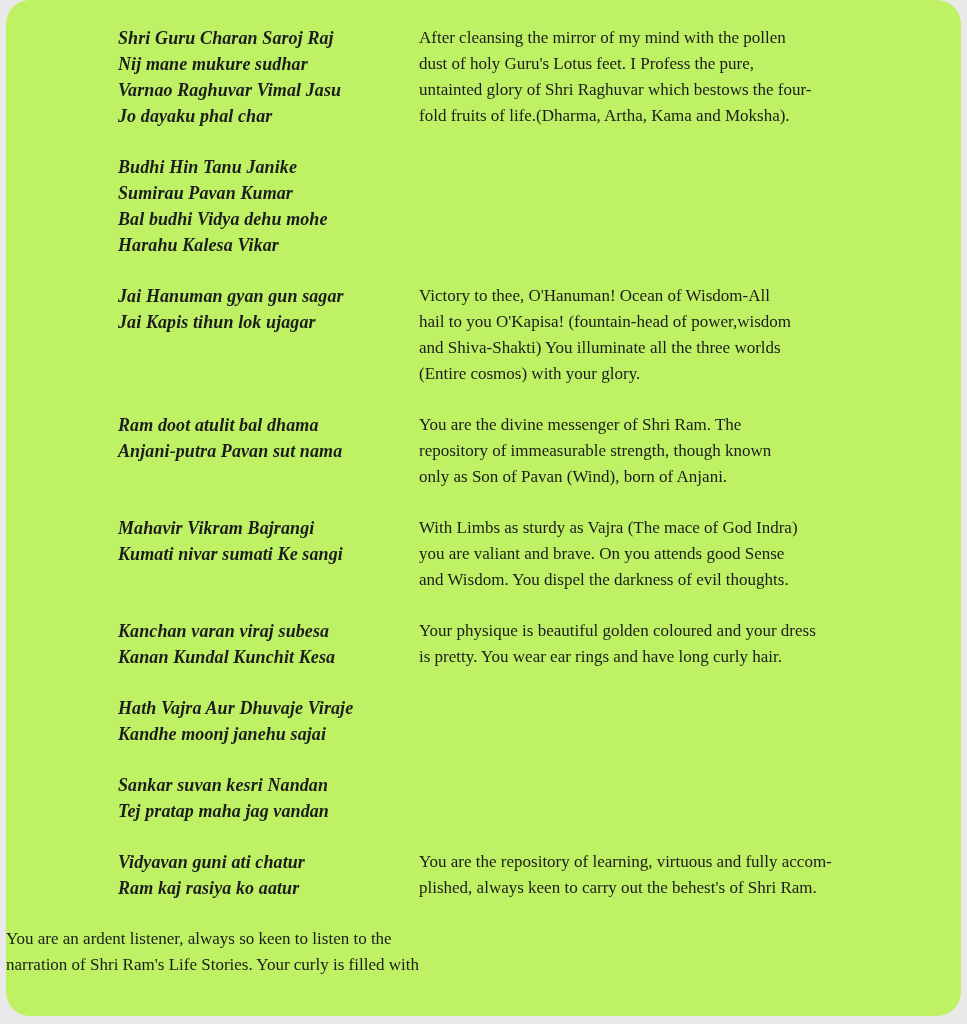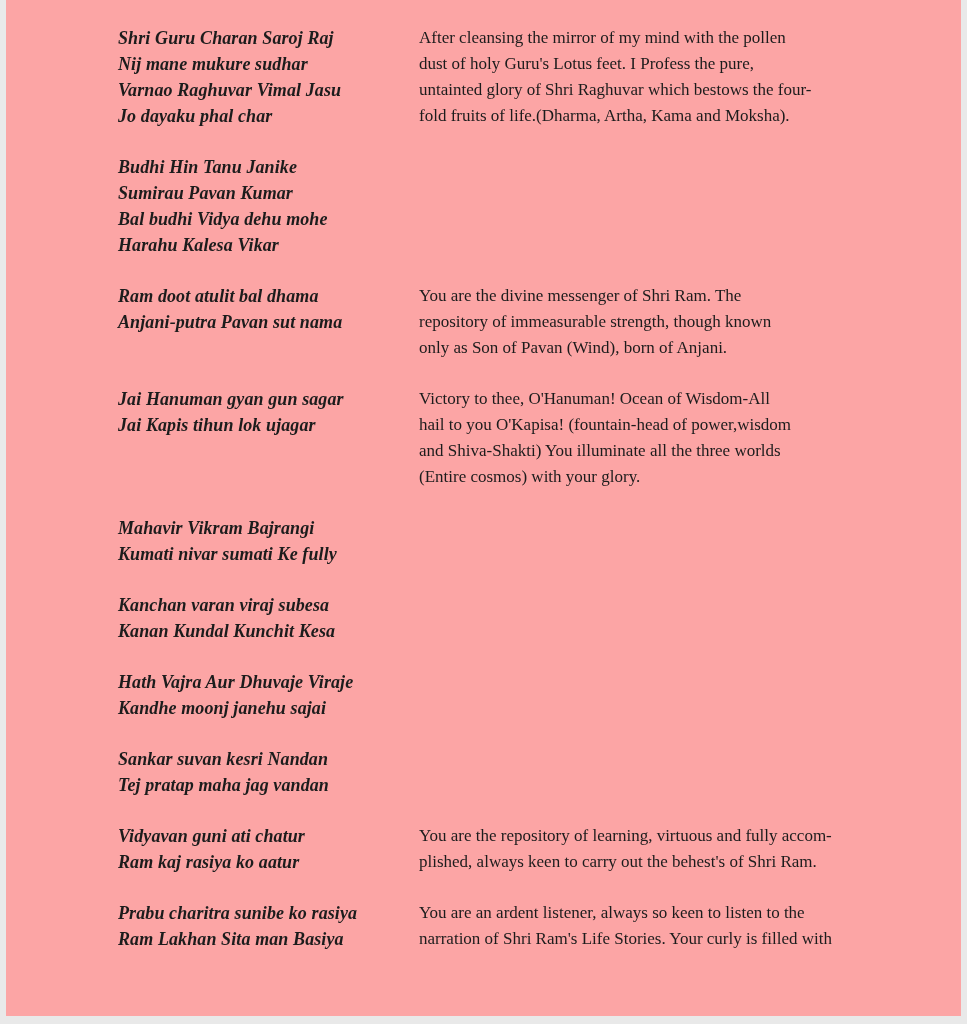--- a/index.html
+++ b/index.html
@@ -13,24 +13,25 @@
     font-family: "Liberation Serif", serif;
     overflow: hidden;
     position: relative;
   }
   .page {
     position: absolute;
     left: 6px;
     right: 6px;
     top: 0;
     bottom: 8px;
-    background: #fca5a5;
+    background: #bef264;
     box-sizing: border-box;
     padding-top: 25px;
     color: #1c1c1c;
+    border-radius: 24px;
   }
   .verse-row {
     display: flex;
     margin-bottom: 25px;
   }
   .verse-left {
     width: 301px;
     margin-left: 112px;
     flex: 0 0 auto;
     font-weight: bold;
@@ -65,63 +66,66 @@
   </div>
 
   <div class="verse-row">
     <div class="verse-left">Budhi Hin Tanu Janike
 Sumirau Pavan Kumar
 Bal budhi Vidya dehu mohe
 Harahu Kalesa Vikar</div>
   </div>
 
   <div class="verse-row">
-    <div class="verse-left">Ram doot atulit bal dhama
-Anjani-putra Pavan sut nama</div>
-    <div class="verse-right">You are the divine messenger of Shri Ram. The
-repository of immeasurable strength, though known
-only as Son of Pavan (Wind), born of Anjani.</div>
-  </div>
-
-  <div class="verse-row">
     <div class="verse-left">Jai Hanuman gyan gun sagar
 Jai Kapis tihun lok ujagar</div>
     <div class="verse-right">Victory to thee, O'Hanuman! Ocean of Wisdom-All
 hail to you O'Kapisa! (fountain-head of power,wisdom
 and Shiva-Shakti) You illuminate all the three worlds
 (Entire cosmos) with your glory.</div>
   </div>
 
   <div class="verse-row">
+    <div class="verse-left">Ram doot atulit bal dhama
+Anjani-putra Pavan sut nama</div>
+    <div class="verse-right">You are the divine messenger of Shri Ram. The
+repository of immeasurable strength, though known
+only as Son of Pavan (Wind), born of Anjani.</div>
+  </div>
+
+  <div class="verse-row">
     <div class="verse-left">Mahavir Vikram Bajrangi
-Kumati nivar sumati Ke fully</div>
+Kumati nivar sumati Ke sangi</div>
+    <div class="verse-right">With Limbs as sturdy as Vajra (The mace of God Indra)
+you are valiant and brave. On you attends good Sense
+and Wisdom. You dispel the darkness of evil thoughts.</div>
   </div>
 
   <div class="verse-row">
     <div class="verse-left">Kanchan varan viraj subesa
 Kanan Kundal Kunchit Kesa</div>
+    <div class="verse-right">Your physique is beautiful golden coloured and your dress
+is pretty. You wear ear rings and have long curly hair.</div>
   </div>
 
   <div class="verse-row">
     <div class="verse-left">Hath Vajra Aur Dhuvaje Viraje
 Kandhe moonj janehu sajai</div>
   </div>
 
   <div class="verse-row">
     <div class="verse-left">Sankar suvan kesri Nandan
 Tej pratap maha jag vandan</div>
   </div>
 
   <div class="verse-row">
     <div class="verse-left">Vidyavan guni ati chatur
 Ram kaj rasiya ko aatur</div>
     <div class="verse-right">You are the repository of learning, virtuous and fully accom-
 plished, always keen to carry out the behest's of Shri Ram.</div>
   </div>
 
   <div class="verse-row">
-    <div class="verse-left">Prabu charitra sunibe ko rasiya
-Ram Lakhan Sita man Basiya</div>
     <div class="verse-right">You are an ardent listener, always so keen to listen to the
 narration of Shri Ram's Life Stories. Your curly is filled with</div>
   </div>
 
 </div>
 
 </body></html>

